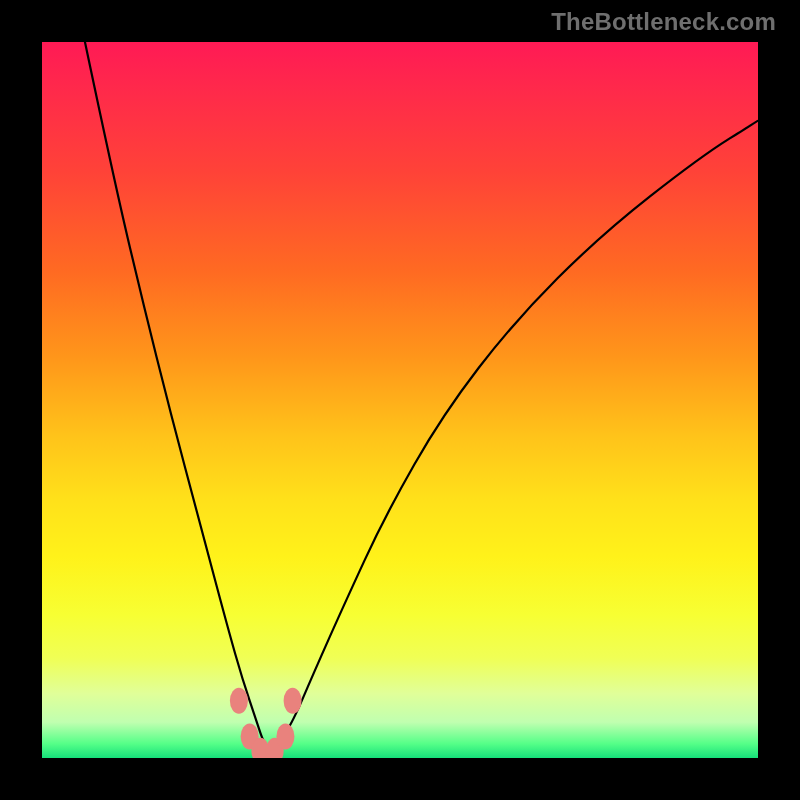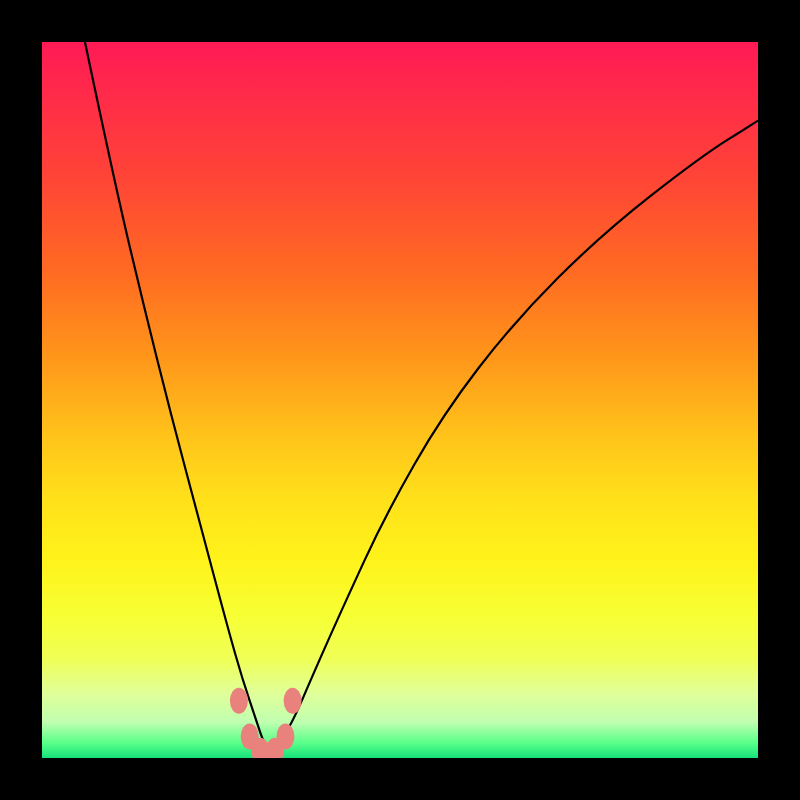--- a/index.html
+++ b/index.html
@@ -76,13 +76,14 @@
           <ellipse cx="196.9" cy="658.72" rx="9" ry="13" fill="#e9827d"></ellipse>
           <ellipse cx="207.64" cy="694.52" rx="9" ry="13" fill="#e9827d"></ellipse>
           <ellipse cx="218.38" cy="708.84" rx="9" ry="13" fill="#e9827d"></ellipse>
           <ellipse cx="232.70000000000002" cy="708.84" rx="9" ry="13" fill="#e9827d"></ellipse>
           <ellipse cx="243.44000000000003" cy="694.52" rx="9" ry="13" fill="#e9827d"></ellipse>
           <ellipse cx="250.6" cy="658.72" rx="9" ry="13" fill="#e9827d"></ellipse>
         </g>
     </svg>
   </div>
 
+  <div class="attribution">TheBottleneck.com</div>
 </div>
 
 </body></html>

